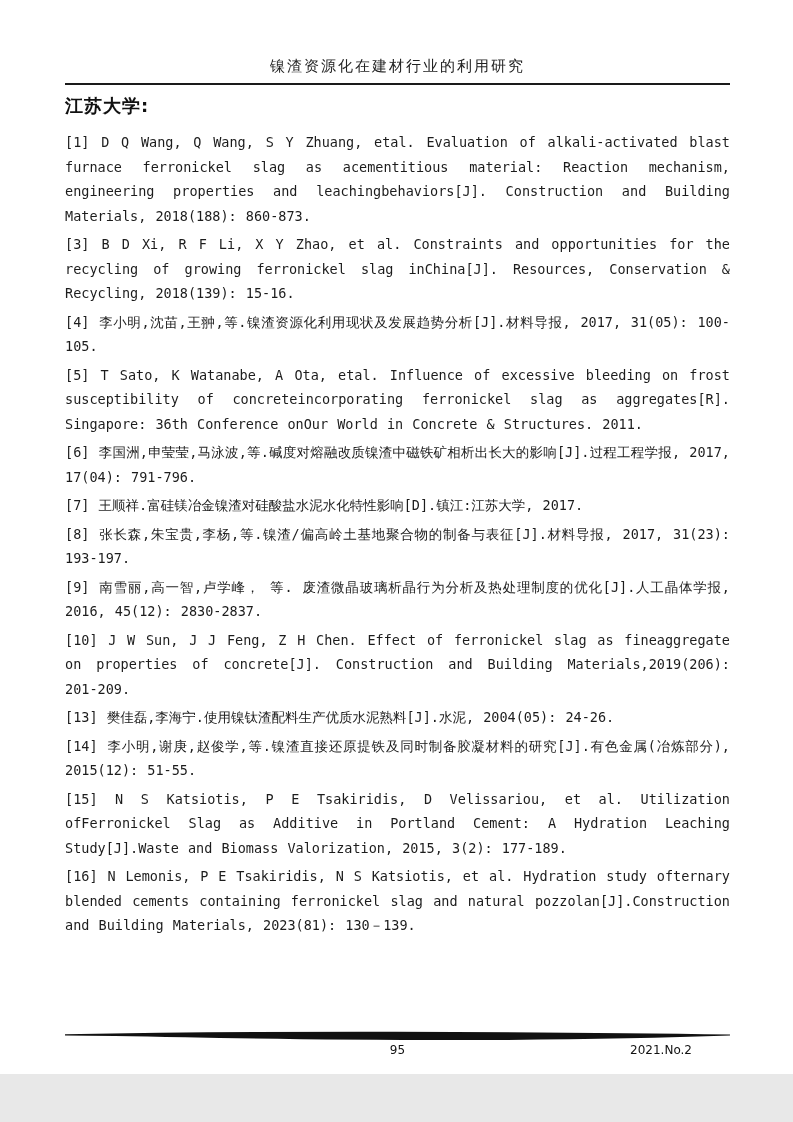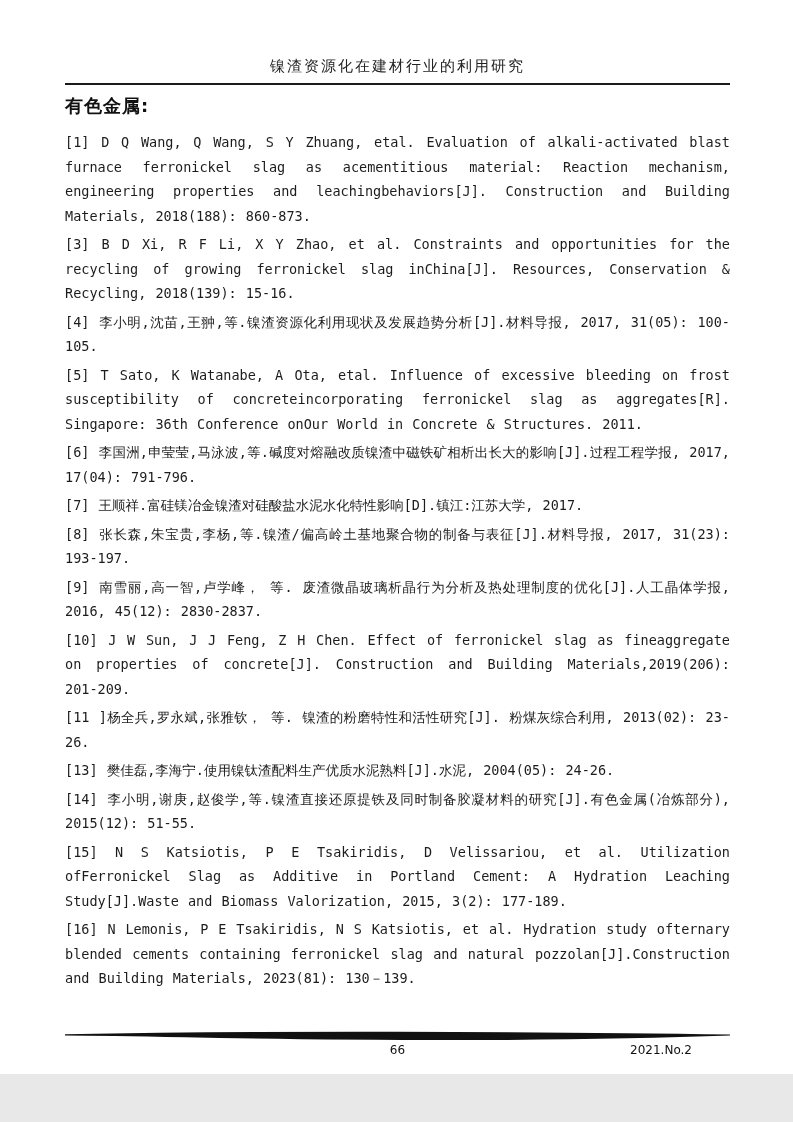--- a/index.html
+++ b/index.html
@@ -72,42 +72,41 @@
 </style>
 </head>
 <body>
 
 <div class="page">
 
   <div class="header">
     <span class="header-title">镍渣资源化在建材行业的利用研究</span>
   </div>
 
-  <div class="section-title">有色金属:</div>
+  <div class="section-title">江苏大学:</div>
 
   <div class="references">
     <p class="ref">[1] D Q Wang, Q Wang, S Y Zhuang, etal. Evaluation of alkali-activated blast furnace ferronickel slag as acementitious material: Reaction mechanism, engineering properties and leachingbehaviors[J]. Construction and Building Materials, 2018(188): 860-873.</p>
     <p class="ref">[3] B D Xi, R F Li, X Y Zhao, et al. Constraints and opportunities for the recycling of growing ferronickel slag inChina[J]. Resources, Conservation &amp; Recycling, 2018(139): 15-16.</p>
     <p class="ref">[4] 李小明,沈苗,王翀,等.镍渣资源化利用现状及发展趋势分析[J].材料导报, 2017, 31(05): 100-105.</p>
     <p class="ref">[5] T Sato, K Watanabe, A Ota, etal. Influence of excessive bleeding on frost susceptibility of concreteincorporating ferronickel slag as aggregates[R]. Singapore: 36th Conference onOur World in Concrete &amp; Structures. 2011.</p>
     <p class="ref">[6] 李国洲,申莹莹,马泳波,等.碱度对熔融改质镍渣中磁铁矿相析出长大的影响[J].过程工程学报, 2017, 17(04): 791-796.</p>
     <p class="ref">[7] 王顺祥.富硅镁冶金镍渣对硅酸盐水泥水化特性影响[D].镇江:江苏大学, 2017.</p>
     <p class="ref">[8] 张长森,朱宝贵,李杨,等.镍渣/偏高岭土基地聚合物的制备与表征[J].材料导报, 2017, 31(23): 193-197.</p>
     <p class="ref">[9] 南雪丽,高一智,卢学峰， 等.  废渣微晶玻璃析晶行为分析及热处理制度的优化[J].人工晶体学报, 2016, 45(12): 2830-2837.</p>
     <p class="ref">[10] J W Sun, J J Feng, Z H Chen. Effect of ferronickel slag as fineaggregate on properties of concrete[J]. Construction and Building Materials,2019(206): 201-209.</p>
-    <p class="ref">[11 ]杨全兵,罗永斌,张雅钦， 等.  镍渣的粉磨特性和活性研究[J].  粉煤灰综合利用, 2013(02): 23-26.</p>
     <p class="ref">[13] 樊佳磊,李海宁.使用镍钛渣配料生产优质水泥熟料[J].水泥, 2004(05): 24-26.</p>
     <p class="ref">[14] 李小明,谢庚,赵俊学,等.镍渣直接还原提铁及同时制备胶凝材料的研究[J].有色金属(冶炼部分), 2015(12): 51-55.</p>
     <p class="ref">[15] N S Katsiotis, P E Tsakiridis, D Velissariou, et al. Utilization ofFerronickel Slag as Additive in Portland Cement: A Hydration Leaching Study[J].Waste and Biomass Valorization, 2015, 3(2): 177-189.</p>
     <p class="ref">[16] N Lemonis, P E Tsakiridis, N S Katsiotis, et al. Hydration study ofternary blended cements containing ferronickel slag and natural pozzolan[J].Construction and Building Materials, 2023(81): 130－139.</p>
   </div>
 
   <div class="footer">
     <svg class="footer-rule" viewBox="0 0 664 12" preserveAspectRatio="none">
       <path d="M 0 4.2 Q 160 1.5 330 1.8 Q 520 2.2 664 4.6 L 664 5.6 Q 560 9.5 420 10 Q 250 10.3 120 7.2 Q 40 5.6 0 5.4 Z" fill="#111111"></path>
     </svg>
     <div class="footer-row">
-      <span class="footer-page">66</span>
+      <span class="footer-page">95</span>
       <span class="footer-issue">2021.No.2</span>
     </div>
   </div>
 
 </div>
 
 </body></html>

